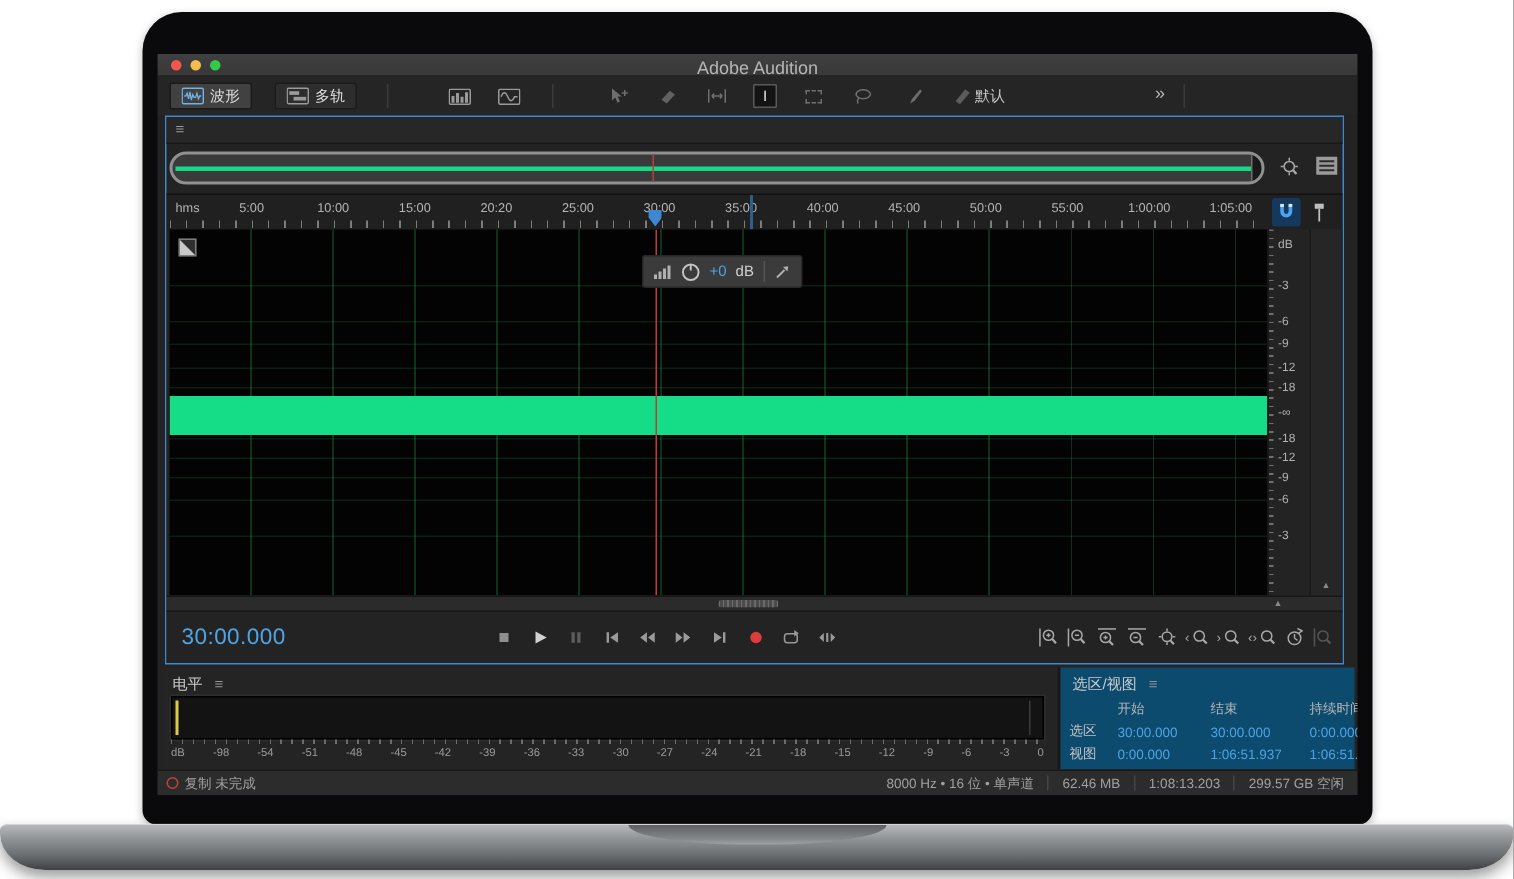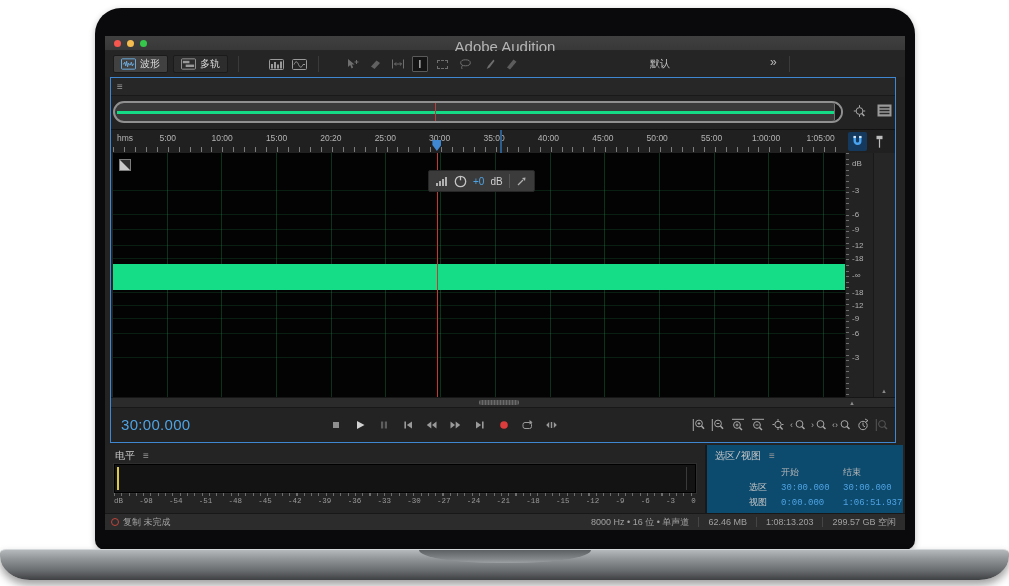--- a/index.html
+++ b/index.html
@@ -25,24 +25,24 @@
   .screen { position:absolute; left:10px; top:28px; width:800px; height:494px;
             background:#232323; font-size:9px; color:#c9c9c9; overflow:hidden; }
 
   .titlebar { position:relative; height:15px; background:linear-gradient(#404040,#383838);
               border-bottom:1px solid #262626; }
   .tl { position:absolute; top:4px; width:7px; height:7px; border-radius:50%; }
   .tl.r { left:9px;  background:#f5564d; }
   .tl.y { left:22px; background:#f5bd4f; }
   .tl.g { left:35px; background:#35c84a; }
   .titlebar .title { position:absolute; left:0; right:0; top:2px; text-align:center;
-                     color:#b5b5b5; font-size:15px; }
+                     color:#b5b5b5; font-size:12px; }
 
   .toolbar { position:relative; height:26px; background:#252525; display:flex; align-items:center;
-             padding-left:8px; gap:5px; }
+             padding-left:8px; gap:15px; }
   .viewbtn { display:flex; align-items:center; gap:4px; height:18px; padding:0 7px;
              background:#2d2d2d; border:1px solid #1b1b1b; border-radius:2px; color:#dedede; font-size:10px; }
   .viewbtn.sel { background:#414141; }
   .tsep { width:1px; height:16px; background:#3a3a3a; margin:0 5px; }
   .tool { width:18px; height:18px; display:flex; align-items:center; justify-content:center; }
   .tool-sel { width:16px; height:16px; display:flex; align-items:center; justify-content:center;
               border:1px solid #5a5a5a; background:#141414; color:#eaeaea; font-size:10px; border-radius:1px; }
   .wsname { position:absolute; left:545px; top:6px; color:#c4c4c4; font-size:10px; }
   .wsmore { position:absolute; left:665px; top:4px; color:#b9b9b9; font-size:12px; }
   .wssep  { position:absolute; left:684px; top:5px; width:1px; height:16px; background:#3a3a3a; }
@@ -107,37 +107,37 @@
              background-image:repeating-linear-gradient(90deg,#6a6a6a 0 1px,transparent 1px 3px); }
 
   .transport { position:relative; height:35px; background:#232323; border-top:1px solid #181818; }
   .tc-time { position:absolute; left:10px; top:8px; font-size:15px; color:#4fa3e3; letter-spacing:.3px; }
   .tbtns { position:absolute; left:215px; top:8px; display:flex; gap:5px; }
   .tbtn { width:19px; height:18px; display:flex; align-items:center; justify-content:center; }
   .zbtns { position:absolute; right:6px; top:8px; display:flex; gap:4px; align-items:center; }
   .zbtn { height:18px; display:flex; align-items:center; justify-content:center; gap:1px; color:#a8a8a8; font-size:9px; }
 
   
-  .bottomrow { position:absolute; left:2px; top:409px; width:796px; height:68px; display:flex;font-family:Liberation Mono, monospace; }
+  .bottomrow { position:absolute; left:2px; top:409px; width:796px; height:68px; display:flex; }
   .levels { position:relative; width:600px; background:#242424; border-right:2px solid #191919; }
   .ptitle { position:absolute; left:8px; top:4px; color:#cbcbcb; font-size:10px; }
   .pmenu { color:#959595; font-size:10px; margin-left:8px; }
   .meter { position:absolute; left:7px; right:9px; top:19px; height:29px; background:#131313;
            border:1px solid #000; box-shadow:0 0 0 1px #2e2e2e; }
   .meter .yline { position:absolute; left:2px; top:2px; bottom:2px; width:2px; background:#ddc84a; }
   .meter .peak  { position:absolute; right:8px; top:2px; bottom:2px; width:1px; background:#3a3a3a; }
   .lvlscale { position:absolute; left:7px; right:9px; top:52px; display:flex; justify-content:space-between;
               color:#9a9a9a; font-size:7.5px; }
   .lvlticks { position:absolute; left:7px; right:9px; top:48px; height:3px;
               background:repeating-linear-gradient(90deg,#6d6d6d 0 1px,transparent 1px 7.3px); }
 
   .selview { position:relative; flex:1; background:#0c4a6e; }
   .svgrid { position:absolute; left:6px; top:20px; display:grid;
             grid-template-columns:32px 62px 66px 62px; grid-auto-rows:15px;
-            font-size:9px; align-items:center;margin-left:36px; }
+            font-size:9px; align-items:center; }
   .svh { color:#b5b5b5; }
   .svl { color:#c3c3c3; }
   .svv { color:#4fa3e3; }
 
   .statusbar { position:absolute; left:0; top:477px; width:800px; height:17px; background:#2c2c2c;
                border-top:1px solid #181818; display:flex; align-items:center; color:#a0a0a0; font-size:9px; }
   .sb-left { display:flex; align-items:center; gap:4px; margin-left:6px; }
   .sb-cancel { width:8px; height:8px; border:1.5px solid #c0443c; border-radius:50%; display:inline-block; }
   .sb-right { margin-left:auto; display:flex; align-items:center; height:100%; }
   .sb-seg { padding:0 9px; display:flex; align-items:center; height:100%; }

